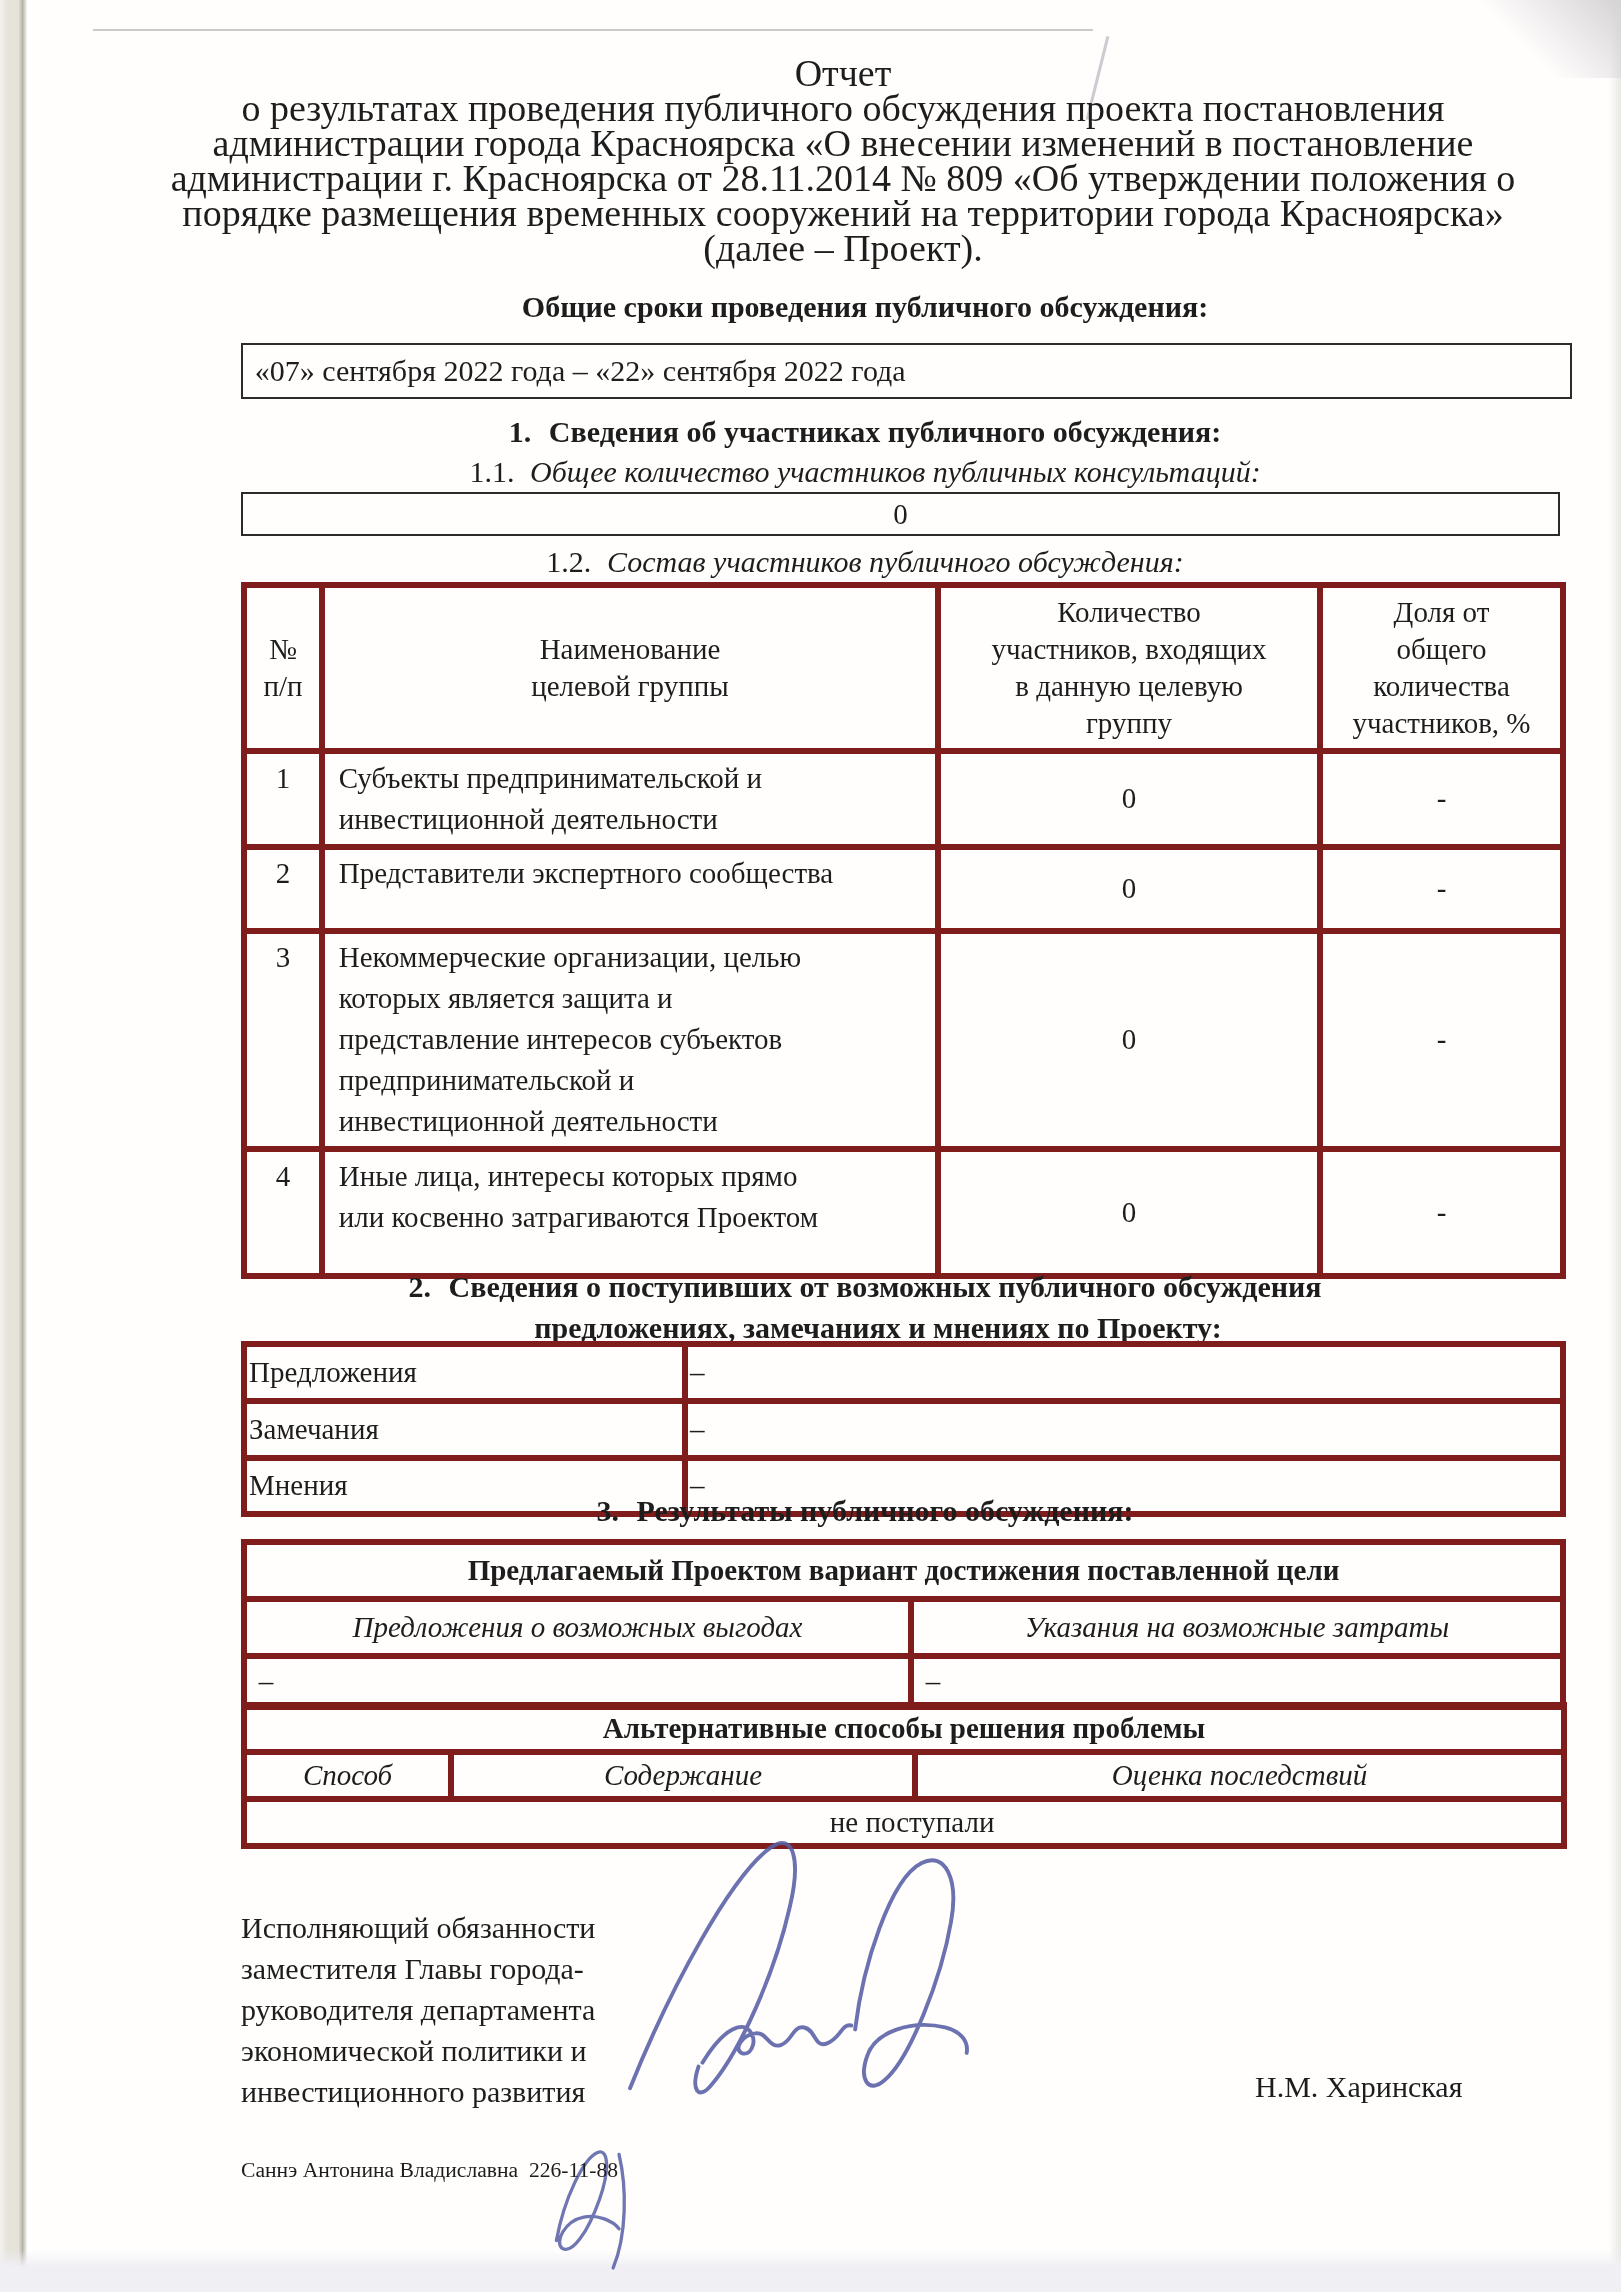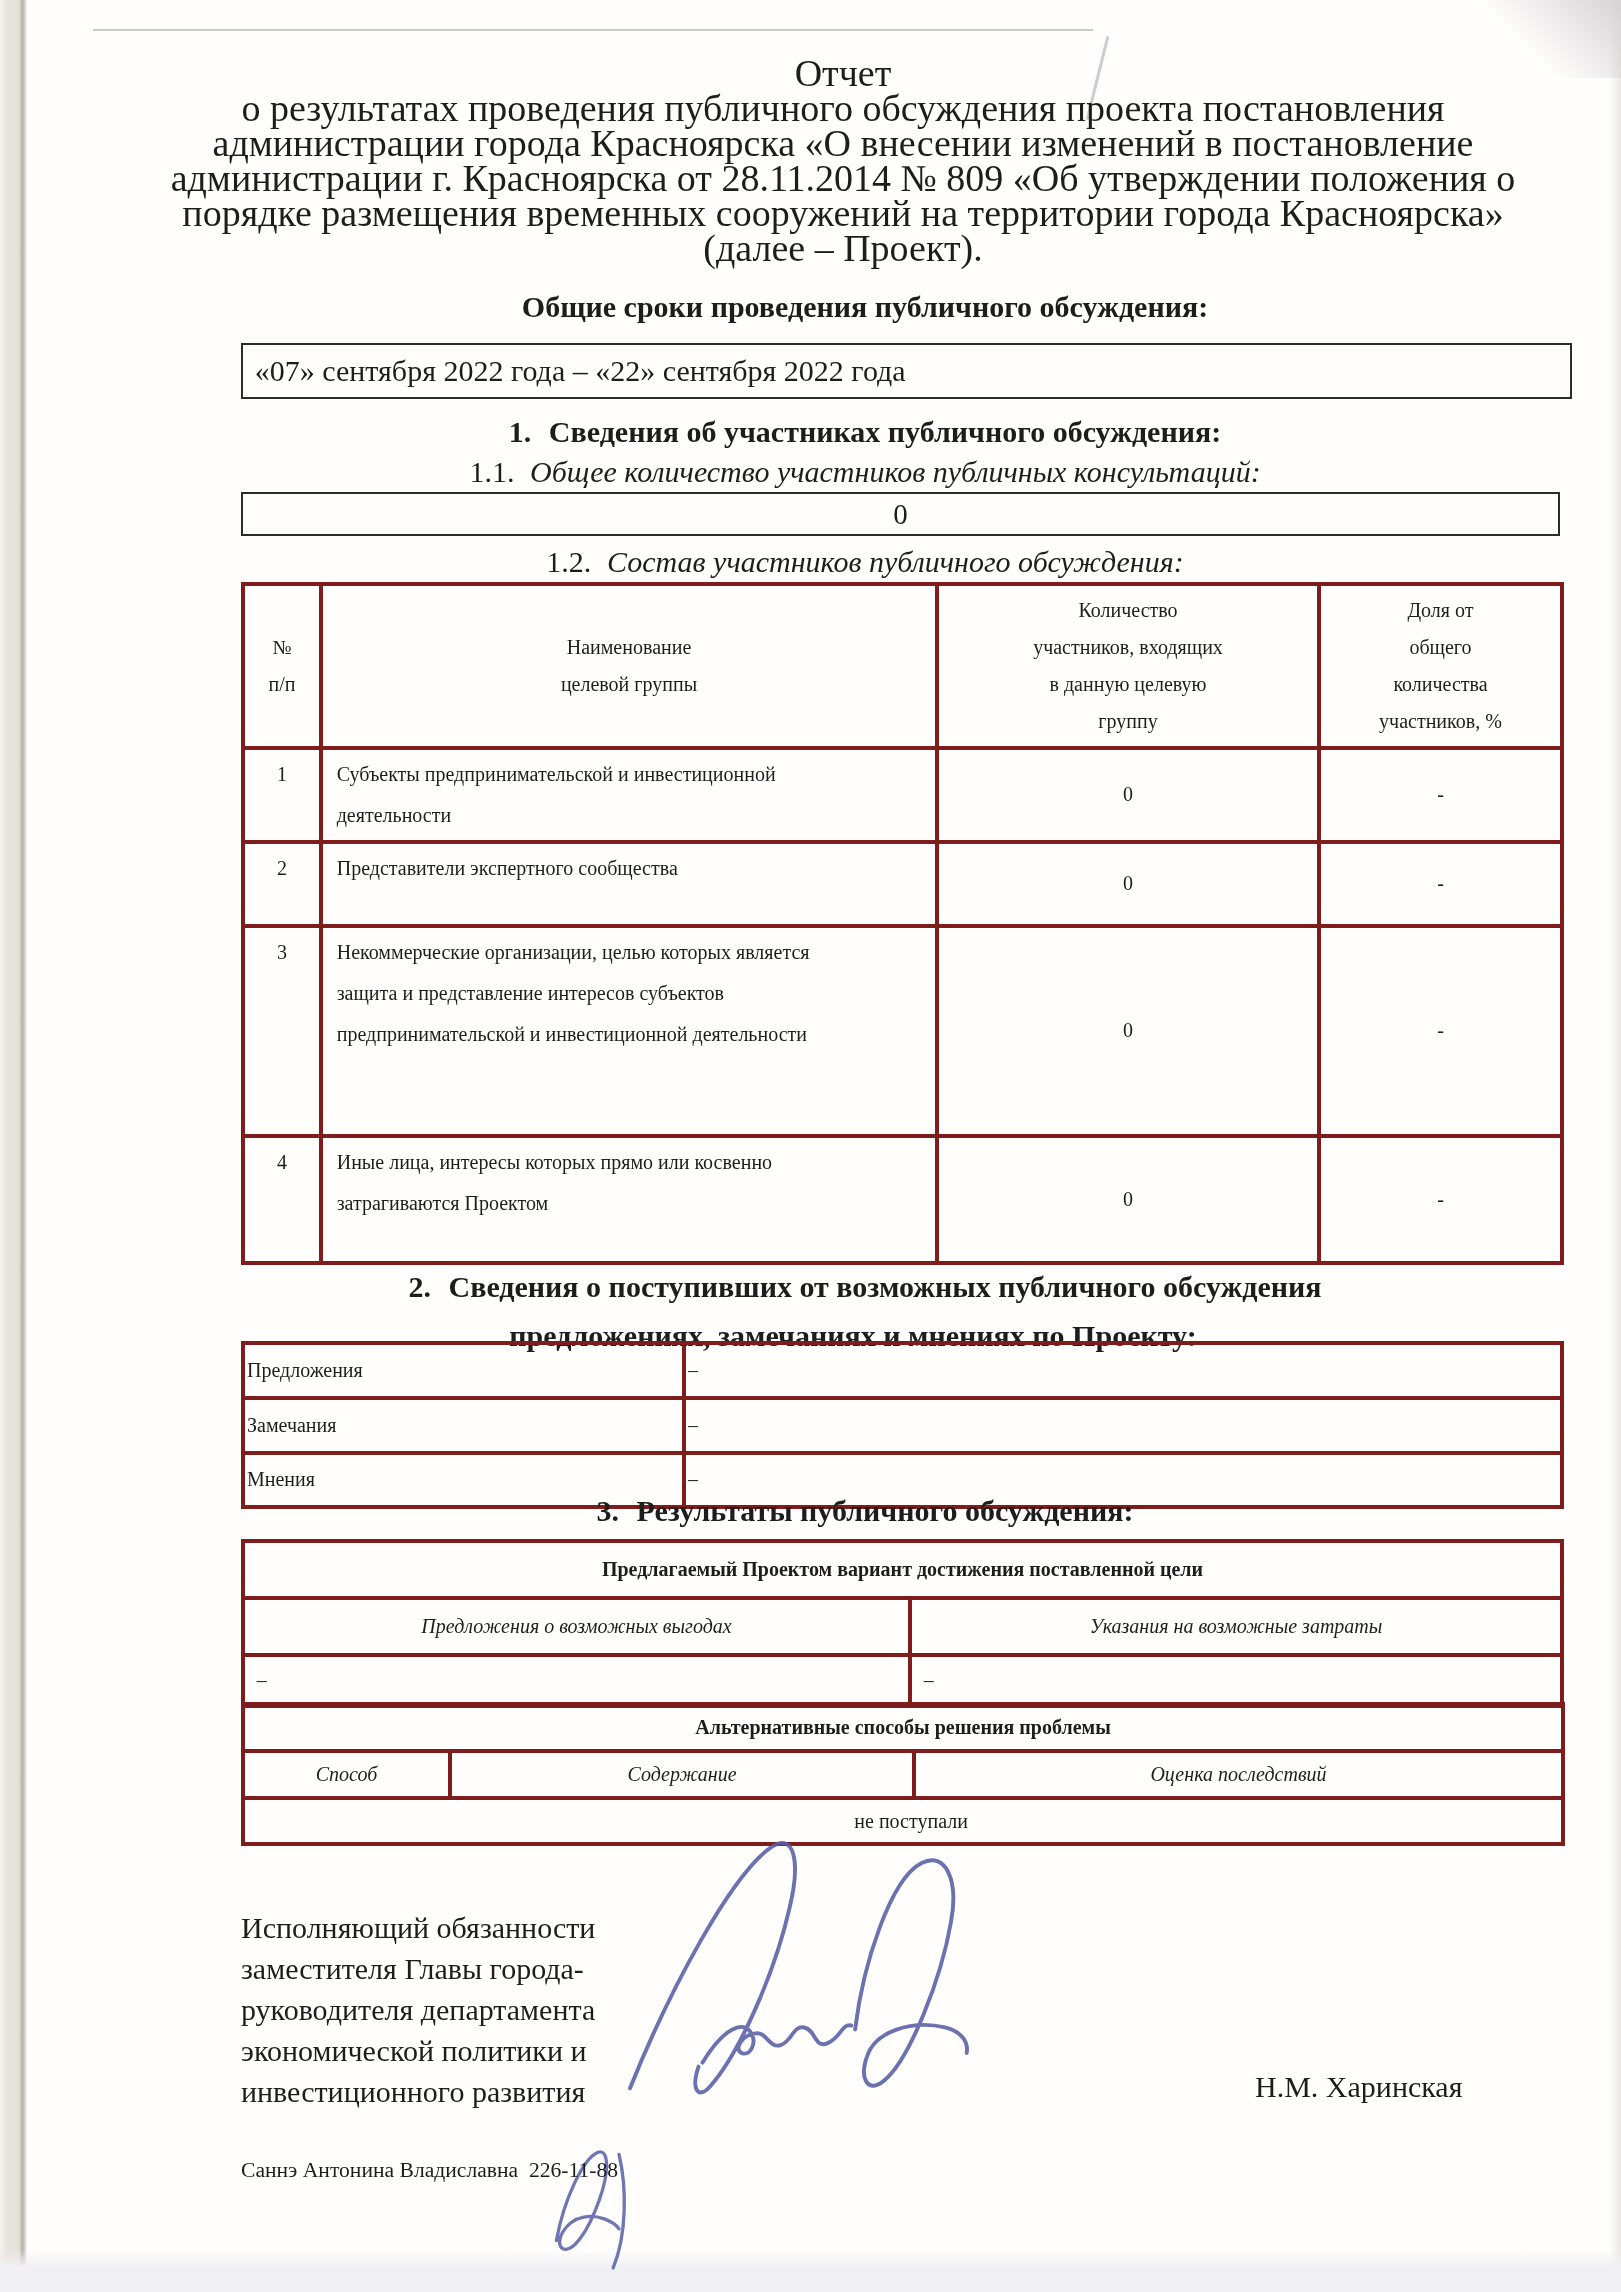--- a/index.html
+++ b/index.html
@@ -25,21 +25,21 @@
   .center{text-align:center;}
   .title-block{left:108px;top:44px;width:1470px;font-size:38px;line-height:35px;text-align:center;margin-top:12px;}
   .h-bold{font-weight:bold;font-size:30px;}
   .heading-row{display:flex;justify-content:center;gap:17.6px;}
   .num-gap{display:flex;justify-content:center;gap:15.7px;}
   .italic{font-style:italic;}
   .box{border:2px solid #2b2b2b;background:transparent;}
   .date-box{left:241px;top:343px;width:1315px;height:52px;font-size:30px;display:flex;align-items:center;padding-left:11.8px;}
   .zero-box{left:241px;top:492px;width:1315px;height:40px;font-size:29px;display:flex;align-items:center;justify-content:center;}
   table{border-collapse:collapse;table-layout:fixed;}
-  td,th{border:4px solid #7f1d1d;font-size:20px;font-weight:normal;padding:3.9px 7.8px;}
+  td,th{border:6px solid #7f1d1d;font-size:29px;font-weight:normal;padding:3.9px 7.8px;}
   .t1{left:241px;top:582px;width:1319px;}
   .t1 th{text-align:center;vertical-align:middle;line-height:37px;padding:5.9px 3.9px;}
   .t1 td{vertical-align:top;line-height:41px;}
   .t1 .c-num{text-align:center;}
   .t1 .c-name{padding-left:13.7px;}
   .t1 .c-name span{display:inline-block;max-width:495px;}
   .t1 .c-count,.t1 .c-share{text-align:center;vertical-align:middle;}
   .t2{left:241px;top:1341px;width:1319px;}
   .t2 td{line-height:43px;padding-left:2px;}
   .t3a{left:241px;top:1539px;width:1319px;}
@@ -151,21 +151,21 @@
       <td class="c-count">0</td>
       <td class="c-share">-</td>
     </tr>
   </tbody>
     </table>
 
   <div class="abs h-bold heading-row" style="left:167px;top:1270px;width:1396px;">
     <span>2.</span>
     <span>Сведения о поступивших от возможных публичного обсуждения</span>
   </div>
-  <div class="abs center h-bold" style="left:155px;top:1311px;width:1396px;margin-top:8px;">предложениях, замечаниях и мнениях по Проекту:</div>
+  <div class="abs center h-bold" style="left:180px;top:1311px;width:1396px;">предложениях, замечаниях и мнениях по Проекту:</div>
 
   <table class="abs t2">
     <colgroup>
         <col style="width:441px">
         <col style="width:878px">
       </colgroup>
     <tbody>
         <tr style="height:46px">
       <td>Предложения</td>
       <td>–</td>

